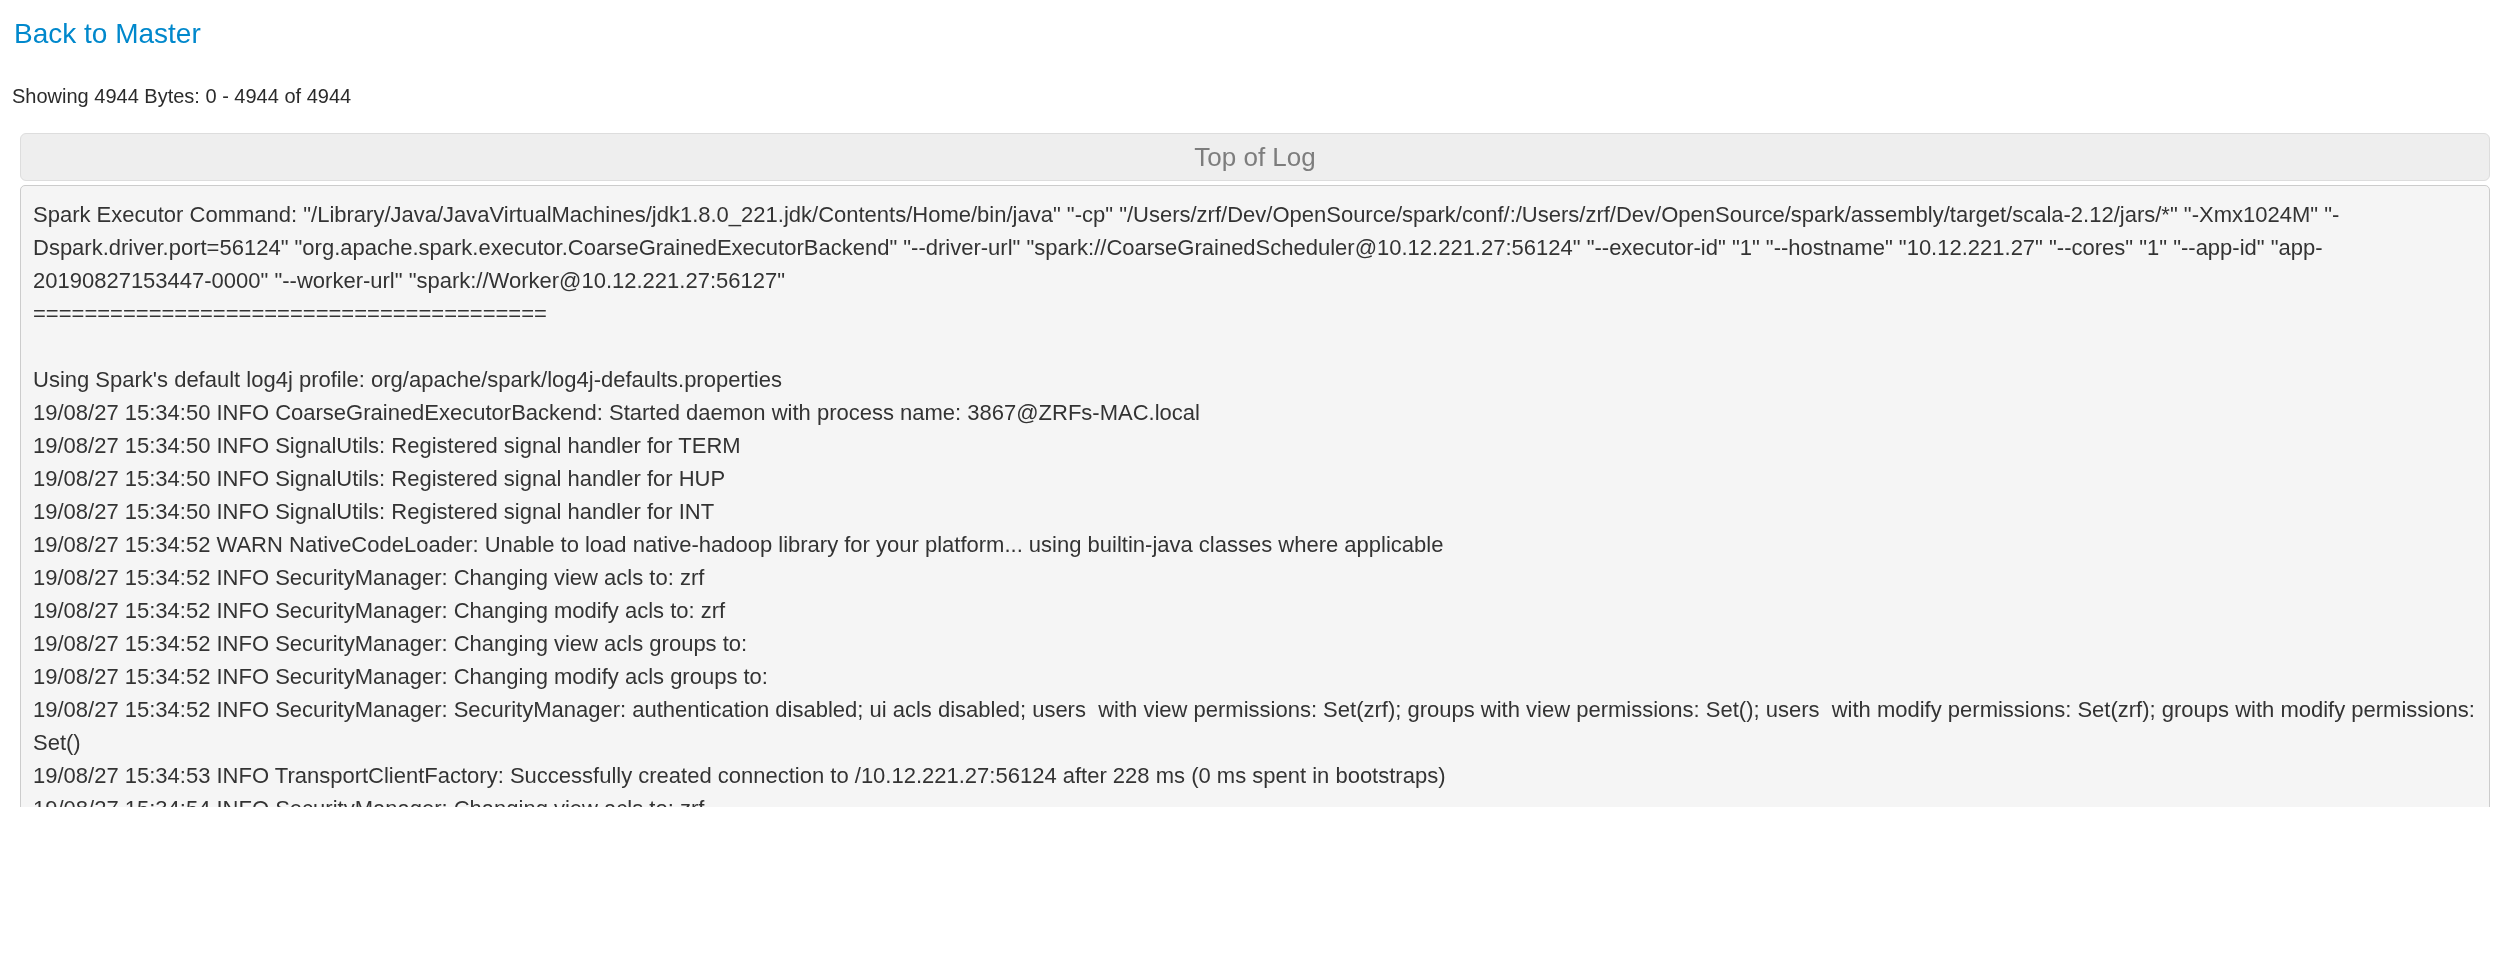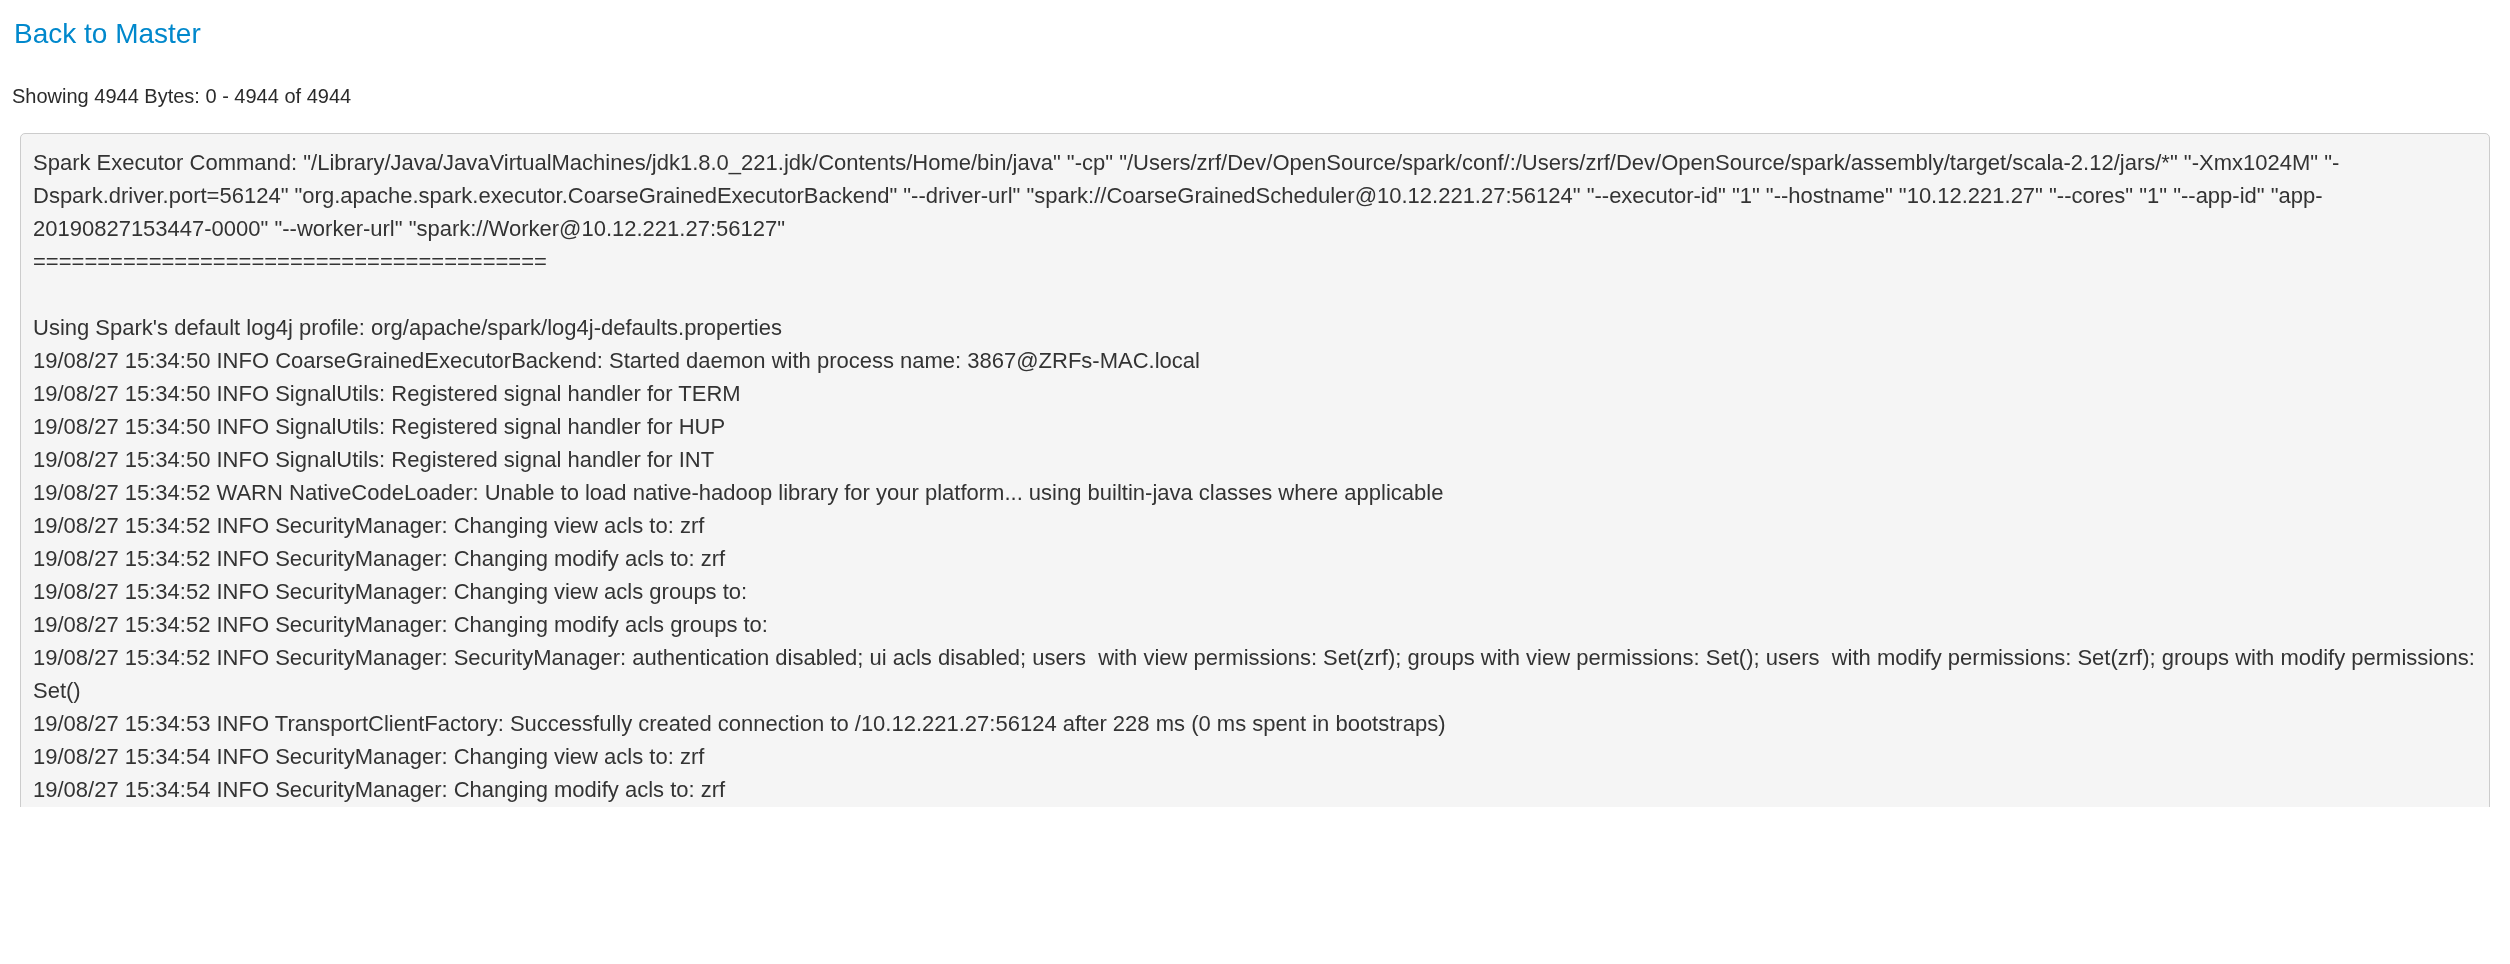--- a/index.html
+++ b/index.html
@@ -73,20 +73,21 @@
 <div class="page">
 
   <div class="nav-row">
     <a class="back-link">Back to Master</a>
   </div>
 
   <p class="byte-range">Showing 4944 Bytes: 0 - 4944 of 4944</p>
 
   <div class="log-wrap">
 
+    <button class="top-of-log-btn" type="button">Top of Log</button>
 
     <div class="log-box">
       <pre class="log-text">Spark Executor Command: "/Library/Java/JavaVirtualMachines/jdk1.8.0_221.jdk/Contents/Home/bin/java" "-cp" "/Users/zrf/Dev/OpenSource/spark/conf/:/Users/zrf/Dev/OpenSource/spark/assembly/target/scala-2.12/jars/*" "-Xmx1024M" "-Dspark.driver.port=56124" "org.apache.spark.executor.CoarseGrainedExecutorBackend" "--driver-url" "spark://CoarseGrainedScheduler@10.12.221.27:56124" "--executor-id" "1" "--hostname" "10.12.221.27" "--cores" "1" "--app-id" "app-20190827153447-0000" "--worker-url" "spark://Worker@10.12.221.27:56127"
 ========================================
 
 Using Spark's default log4j profile: org/apache/spark/log4j-defaults.properties
 19/08/27 15:34:50 INFO CoarseGrainedExecutorBackend: Started daemon with process name: 3867@ZRFs-MAC.local
 19/08/27 15:34:50 INFO SignalUtils: Registered signal handler for TERM
 19/08/27 15:34:50 INFO SignalUtils: Registered signal handler for HUP
 19/08/27 15:34:50 INFO SignalUtils: Registered signal handler for INT

